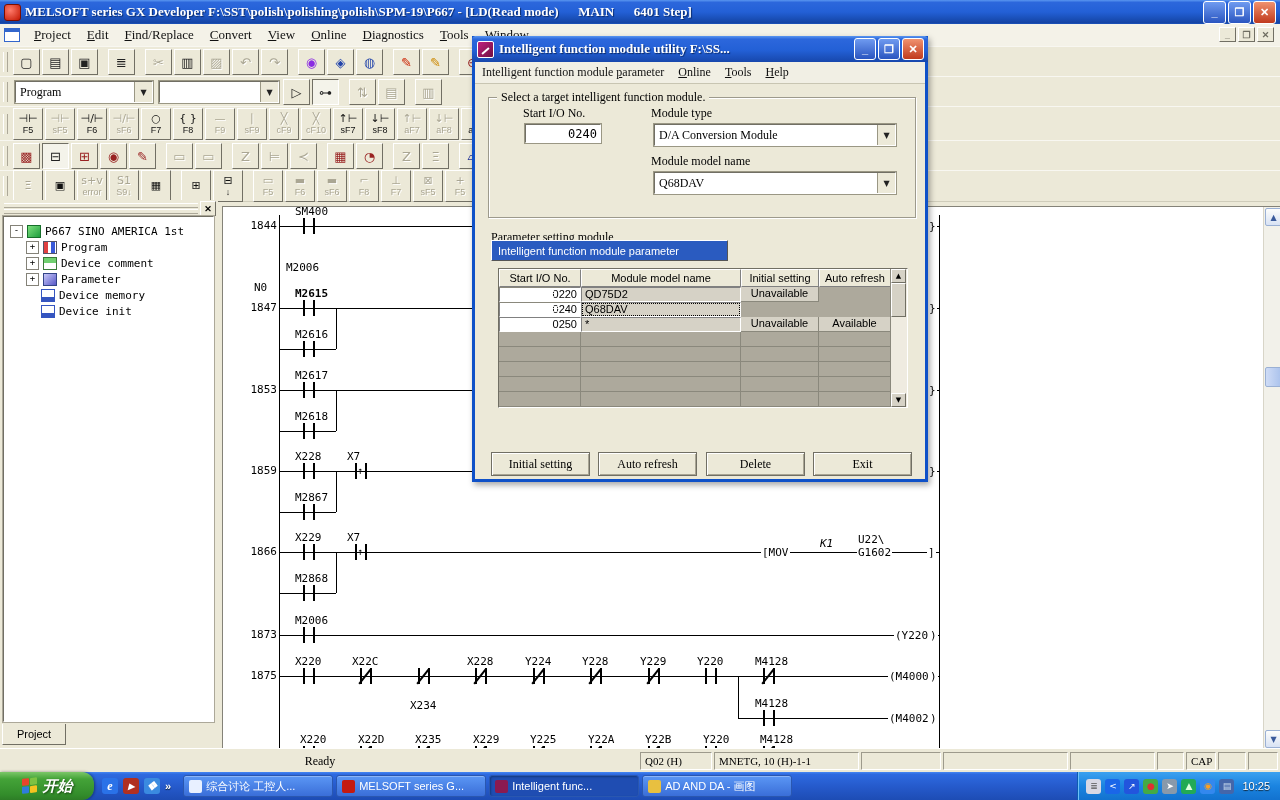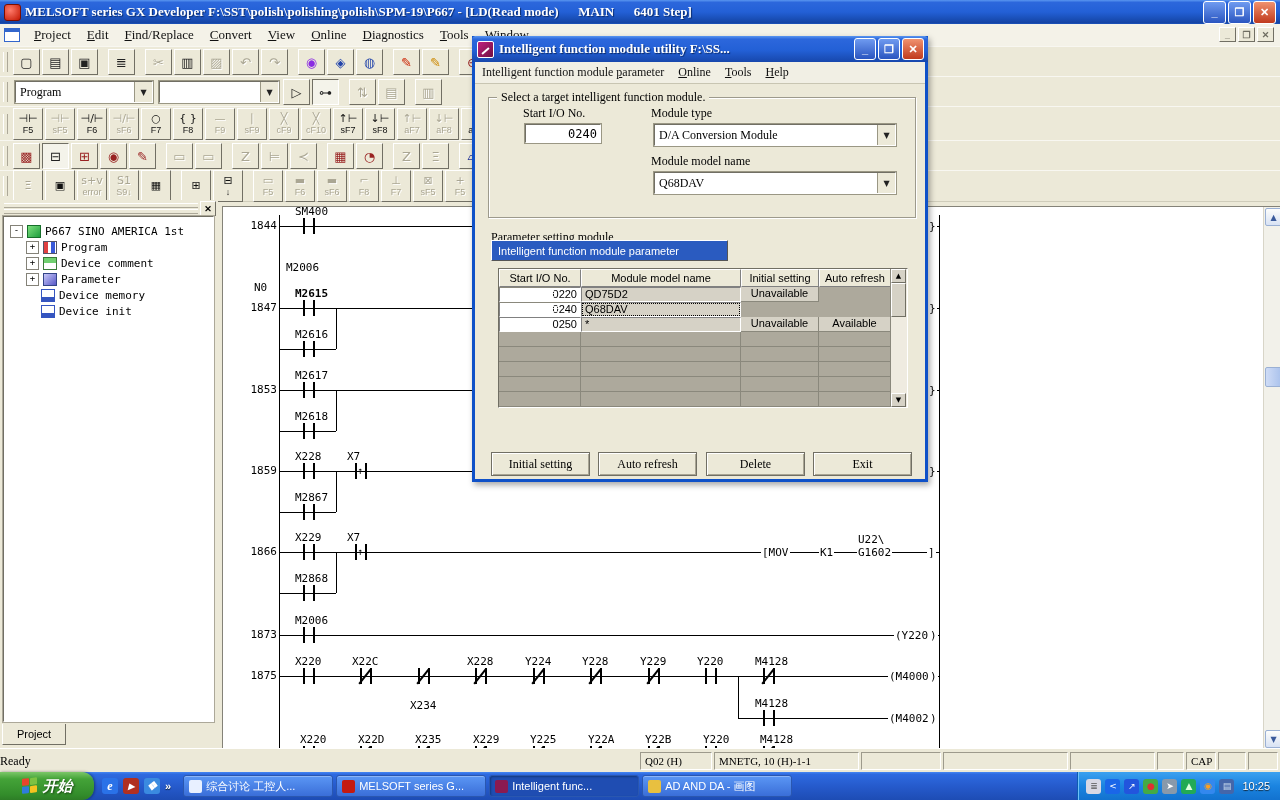--- a/index.html
+++ b/index.html
@@ -140,21 +140,21 @@
     font:7px "DejaVu Sans",sans-serif;color:#000;display:flex;align-items:center;justify-content:center;box-sizing:border-box;}
   #ifm-thumb{position:absolute;left:0;top:14px;width:15px;height:34px;background:#d6d2c6;
     border:1px solid;border-color:#fff #716f64 #716f64 #fff;box-sizing:border-box;}
   .dbtn{position:absolute;top:416px;width:97px;height:22px;background:#ece9d8;border:1px solid #716f64;
     box-shadow:inset 1px 1px 0 #fff,inset -1px -1px 0 #a9a594;font:12px "Liberation Serif",serif;
     display:flex;align-items:center;justify-content:center;}
 
   
   #statusbar{position:absolute;left:0;top:748px;width:1280px;height:24px;background:#ece9d8;
     border-top:1px solid #fff;display:flex;align-items:center;}
-  #status-ready{flex:1;font:12px "Liberation Serif",serif;padding-left:0;}
+  #status-ready{flex:1;font:12px "Liberation Serif",serif;padding-left:0;text-align:center;}
   .scell{height:18px;margin-right:2px;border:1px solid;border-color:#9d9a8c #fff #fff #9d9a8c;
     font:11px "Liberation Serif",serif;display:flex;align-items:center;padding-left:4px;box-sizing:border-box;flex:none;}
 
   
   #taskbar{position:absolute;left:0;top:772px;width:1280px;height:28px;
     background:linear-gradient(180deg,#4687f2 0%,#2e6ae0 8%,#2559ca 55%,#1d4cb4 100%);display:flex;align-items:center;}
   #start-btn{width:94px;height:28px;border-radius:0 12px 12px 0;
     background:linear-gradient(180deg,#7cc768 0%,#44a338 25%,#338d2b 80%,#2d7d26 100%);
     box-shadow:1px 0 3px rgba(0,0,0,.4);display:flex;align-items:center;justify-content:center;gap:5px;flex:none;}
   #start-flag{width:16px;height:16px;display:grid;grid-template-columns:7px 7px;grid-template-rows:7px 7px;gap:1px;transform:skewY(-6deg);}
@@ -575,21 +575,21 @@
         <div class="labs lbar" style="left: 435px; top: 538px;"></div>
         <div class="labs slash" style="left: 429px; top: 537px;"></div>
         <div class="labs lbar" style="left: 482px; top: 538px;"></div>
         <div class="labs lbar" style="left: 492px; top: 538px;"></div>
         <div class="labs lbar" style="left: 540px; top: 538px;"></div>
         <div class="labs lbar" style="left: 550px; top: 538px;"></div>
         <div class="labs slash" style="left: 544px; top: 537px;"></div>
         <div class="labs ltxt" style="left: 30px; top: 54px; margin-top: 20px;">N0</div>
         <div class="labs ltxt" style="left: 62px; top: 54px;">M2006</div>
         <div class="labs ltxt" style="left: 538px; top: 339px;">[MOV</div>
-        <div class="labs ltxt" style="left: 596px; top: 339px;">K1</div>
+        <div class="labs ltxt" style="left: 596px; top: 330px; font-style: italic;">K1</div>
         <div class="labs ltxt" style="left: 634px; top: 326px;">U22\</div>
         <div class="labs ltxt" style="left: 634px; top: 339px;">G1602</div>
         <div class="labs ltxt" style="left: 704px; top: 339px;">]</div>
         <div class="labs ltxt" style="left: 705px; top: 13px;">}</div>
         <div class="labs ltxt" style="left: 705px; top: 95px;">}</div>
         <div class="labs ltxt" style="left: 705px; top: 177px;">}</div>
         <div class="labs ltxt" style="left: 705px; top: 258px;">}</div>
         <div class="labs ltxt" style="left: 671px; top: 422px;">(Y220</div>
         <div class="labs ltxt" style="left: 706px; top: 422px;">)</div>
         <div class="labs ltxt" style="left: 665px; top: 463px;">(M4000</div>

